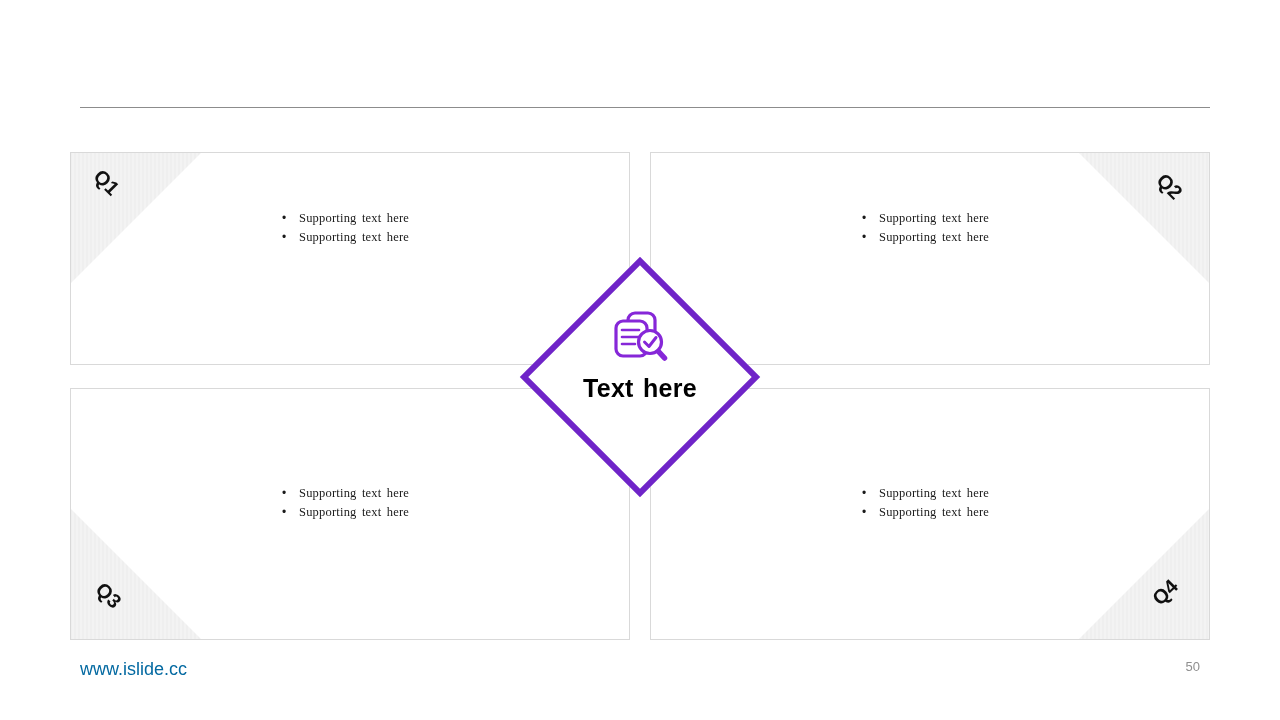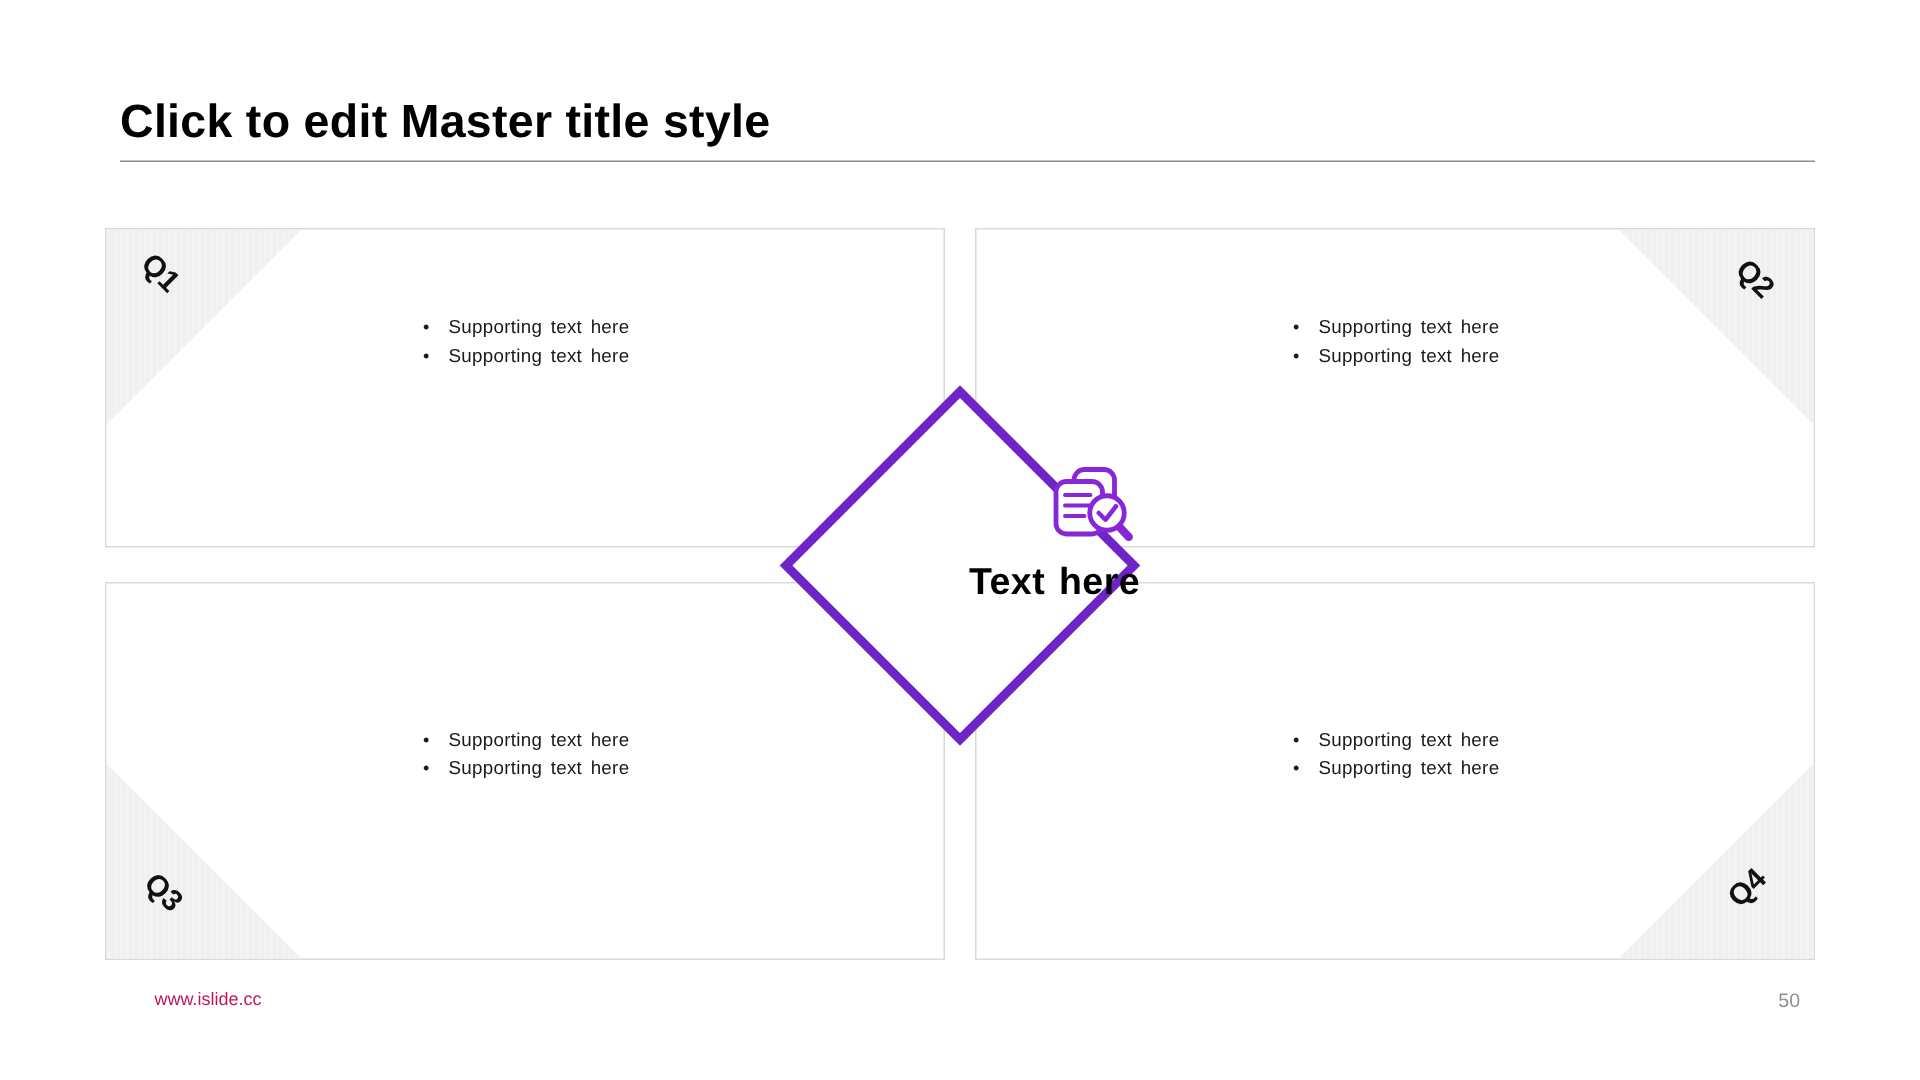--- a/index.html
+++ b/index.html
@@ -52,53 +52,52 @@
   .qbox.tl .qlabel { left: 22px;  top: 18px;  right: auto; }
   .qbox.tr .qlabel { left: auto;  right: 26px; top: 22px; }
   .qbox.bl .qlabel { left: 24px;  top: auto;  bottom: 32px; }
   .qbox.br .qlabel { left: auto;  right: 30px; top: auto; bottom: 35px; }
 
   .bullets { position: absolute; left: 211px; display: flex; flex-direction: column; gap: 5px; }
   .qbox.tl .bullets, .qbox.tr .bullets { top: 58px; }
   .qbox.bl .bullets, .qbox.br .bullets { top: 97px; }
   .bullet-row { display: flex; align-items: baseline; font-size: 12.5px; color: #1a1a1a; line-height: 14px; }
   .bullet-dot { width: 17px; font-size: 12px; color: #1a1a1a; flex: 0 0 17px; }
-  .bullet-text { letter-spacing: 0.2px; word-spacing: 2px; }
+  .bullet-text { letter-spacing: 0.2px; word-spacing: 2px; font-family: Liberation Serif, serif; }
 
   
   .diamond {
     position: absolute; left: 555px; top: 292px; width: 170px; height: 170px;
     background: #ffffff; border: 6px solid #6f24c8; transform: rotate(45deg);
     z-index: 5;
   }
   .diamond-content {
     position: absolute; left: 520px; top: 258px; width: 240px; height: 238px;
-    z-index: 6; display: flex; flex-direction: column; align-items: flex-end;
+    z-index: 6; display: flex; flex-direction: column; align-items: center;
     justify-content: flex-start; pointer-events: none;
   }
   .center-icon { margin-top: 52px; width: 64px; height: 56px; }
   .center-label {
     margin-top: 8px; font-size: 25px; font-weight: bold; color: #000000;
     letter-spacing: 0.3px; word-spacing: 2px;
   }
 
   
   .footer-left {
-    position: absolute; left: 80px; top: 659px; font-size: 12px; color: #be185d; margin-left: 23px;
+    position: absolute; left: 80px; top: 659px; font-size: 18px; color: #0369a1;
   }
   .footer-page {
     position: absolute; right: 80px; top: 659px; font-size: 13px; color: #8f8f8f;
   }
 </style>
 </head>
 <body>
 
 <div class="slide">
 
-  <div class="title">Click to edit Master title style</div>
   <div class="title-rule"></div>
 
   <div class="qbox tl">
     <div class="corner-tri top-left"></div>
     <div class="qlabel rot-cw">Q1</div>
     <div class="bullets">
       <div class="bullet-row">
         <span class="bullet-dot">•</span>
         <span class="bullet-text">Supporting text here</span>
       </div>

